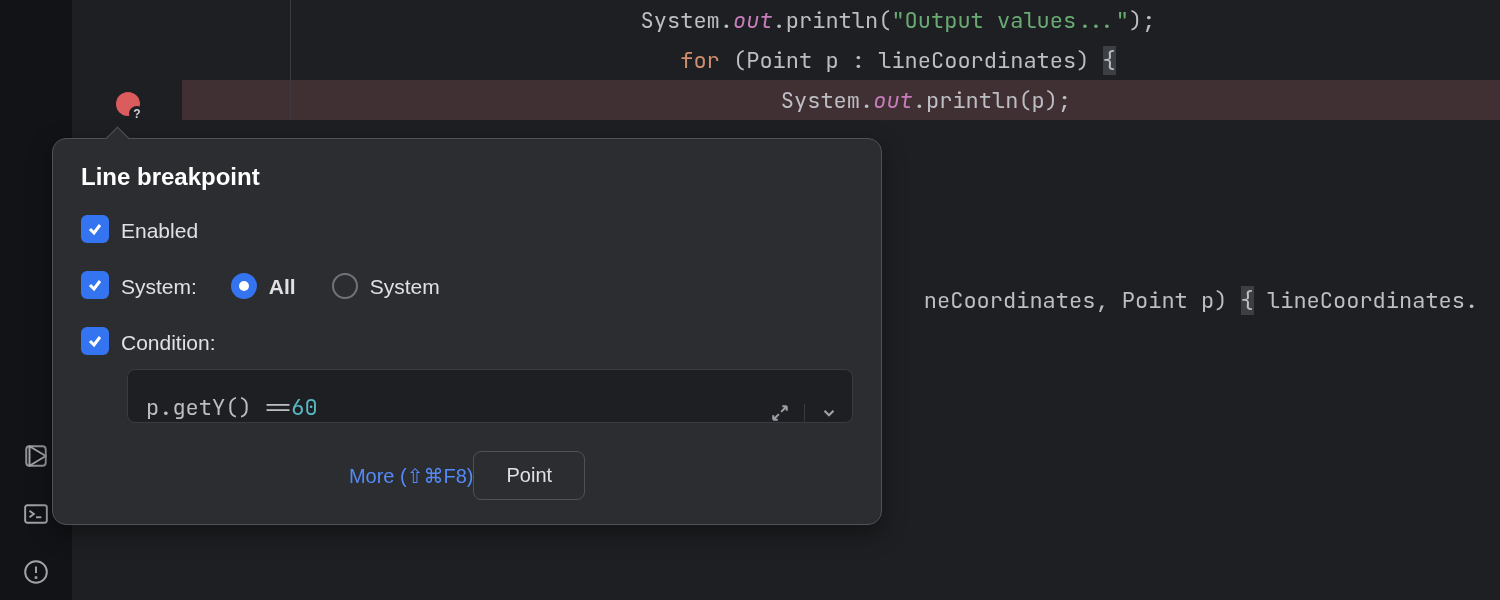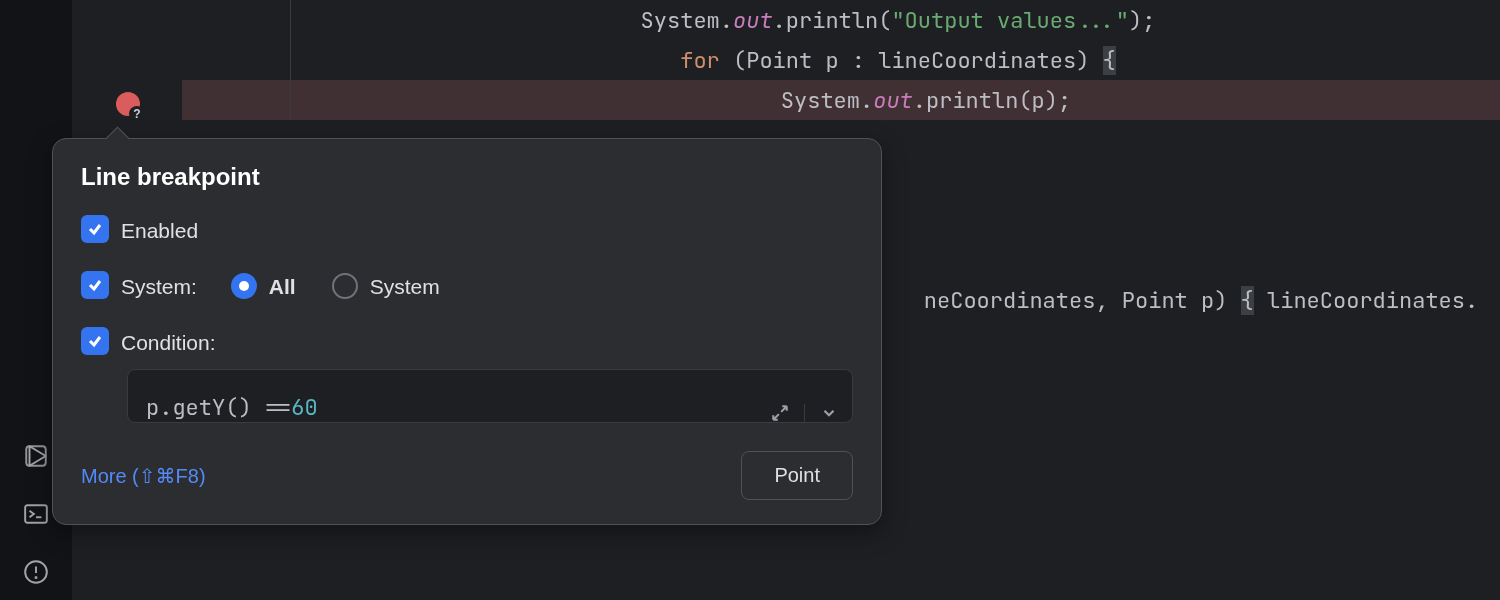--- a/index.html
+++ b/index.html
@@ -189,21 +189,21 @@
   .input-btn {
     width: 48px;
     display: flex; align-items: center; justify-content: center;
     color: #9da0a8;
     border-left: 1px solid var(--border-input);
   }
   .input-btn.first { border-left: none; }
   .footer {
     display: flex;
     align-items: center;
-    justify-content: space-between;
+    justify-content: center;
     margin-top: 28px;
   }
   .link {
     color: var(--link-blue);
     font-size: 20px;
   }
   .done-btn {
     background: transparent;
     border: 1px solid var(--border);
     border-radius: 8px;

